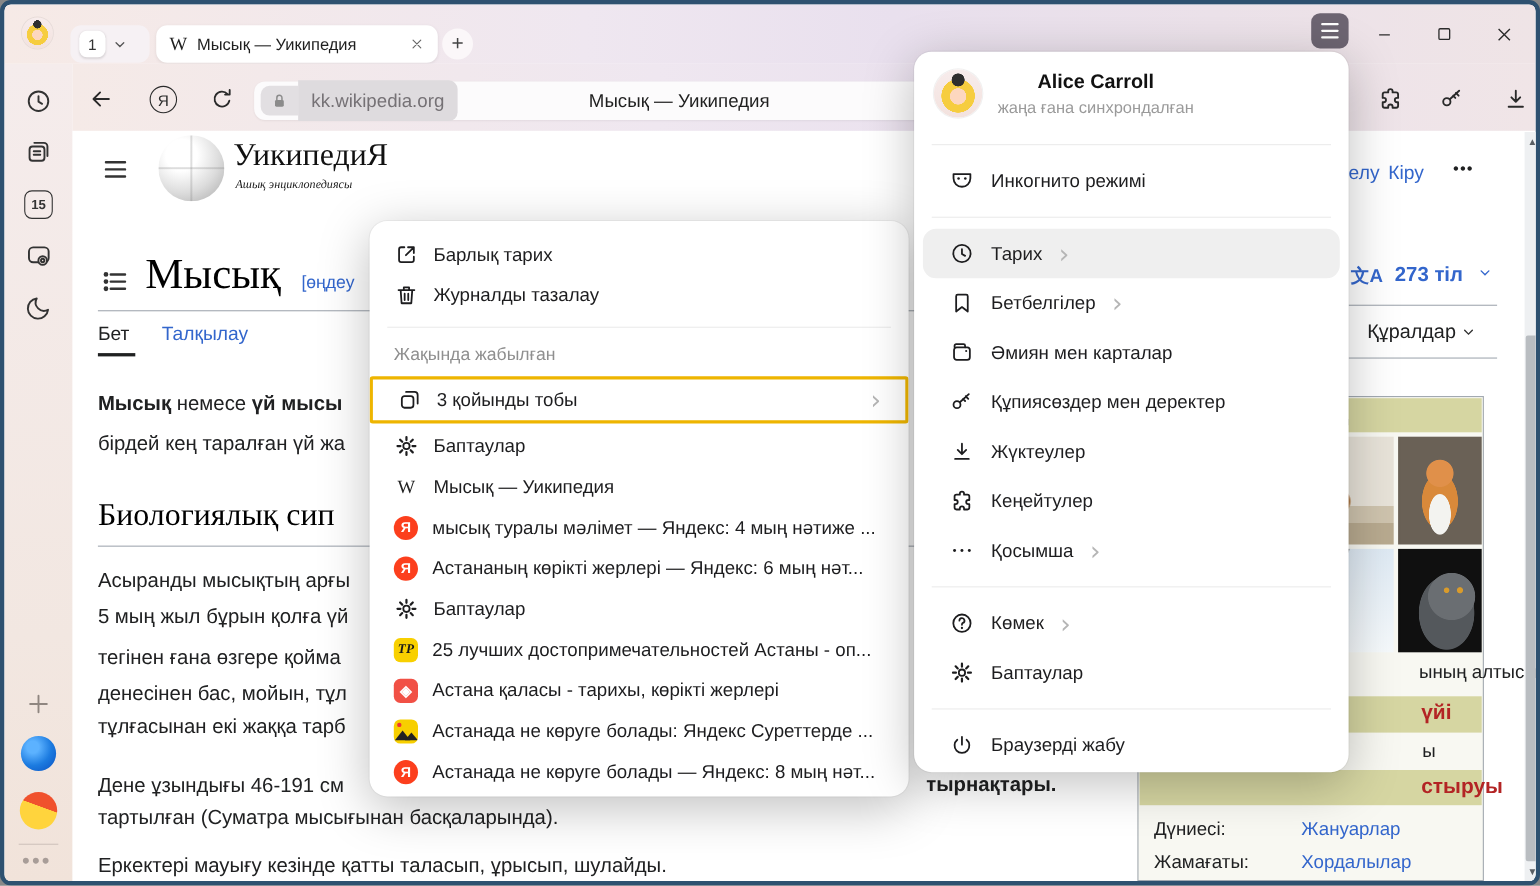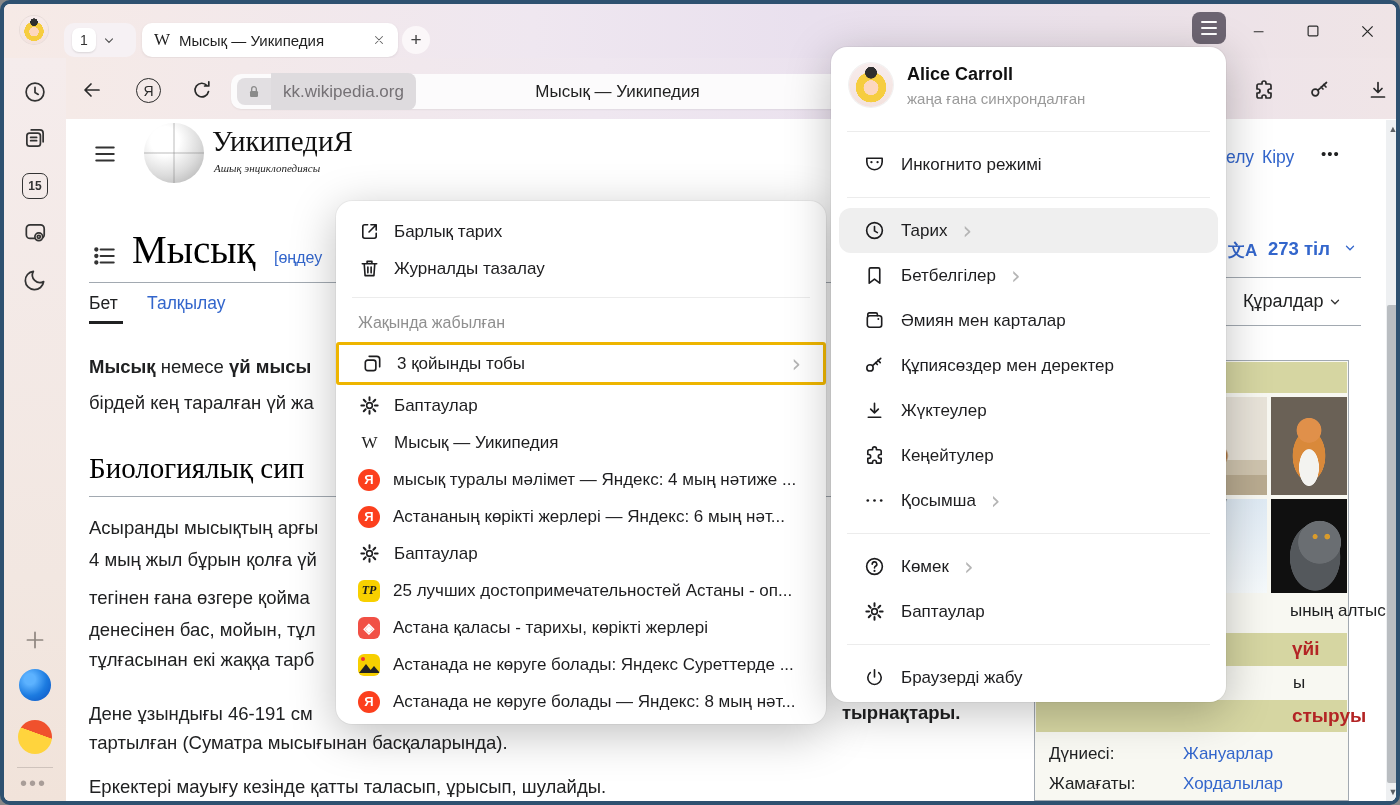--- a/index.html
+++ b/index.html
@@ -126,21 +126,21 @@
     border-left:7px solid transparent; border-right:7px solid transparent; border-bottom:9px solid #222; }
   .bimg .m2 { position:absolute; right:0; bottom:3px; width:0; height:0;
     border-left:6px solid transparent; border-right:6px solid transparent; border-bottom:7px solid #222; }
   .bimg .sun { position:absolute; left:3px; top:3px; width:4px; height:4px; border-radius:50%; background:#e33; }
   .gl { width:23px; text-align:center; flex:none; }
   
   .mmrow { display:flex; align-items:center; gap:15px; padding:0 24px; height:45px; font-size:17px;
     color:#1d1d1f; margin:0 8px; border-radius:12px; }
   .mmrow.hl { background:#efefef; }
   #profile { display:flex; align-items:center; gap:14px; padding:2px 18px 14px; }
-  #profile .nm { font-size:18px; font-weight:bold; color:#111; }
+  #profile .nm { font-size:18px; font-weight:bold; color:#111;text-align:center; }
   #profile .st { font-size:15px; color:#9a9a9a; margin-top:5px; }
 </style>
 </head>
 <body>
 
 <div id="win">
 
   <div id="titlebar">
     <div class="avatar abs" style="left:16px;top:12px;width:28px;height:28px;"></div>
     <div id="tabgroup">
@@ -294,21 +294,21 @@
       <svg width="14" height="14" viewBox="0 0 24 24">
           <path d="M6 9l6 6 6-6" stroke="#333" stroke-width="2.2" fill="none" stroke-linecap="round"></path>
         </svg></div>
     <div class="rule" style="left:1160px;top:206px;width:135px;"></div>
 
     <div class="abs wtext" style="left:23px;top:237px;"><b>Мысық</b><span> немесе </span><b>үй мысы</b></div>
     <div class="abs wtext" style="left:23px;top:273px;">бірдей кең таралған үй жа</div>
     <div class="abs serif" style="left:23px;top:333px;font-size:29px;color:#000;">Биологиялық сип</div>
     <div class="rule" style="left:23px;top:377px;width:760px;"></div>
     <div class="abs wtext" style="left:23px;top:398px;">Асыранды мысықтың арғы</div>
-    <div class="abs wtext" style="left:23px;top:430px;">4 мың жыл бұрын қолға үй</div>
+    <div class="abs wtext" style="left:23px;top:430px;">5 мың жыл бұрын қолға үй</div>
     <div class="abs wtext" style="left:23px;top:468px;">тегінен ғана өзгере қойма</div>
     <div class="abs wtext" style="left:23px;top:500px;">денесінен бас, мойын, тұл</div>
     <div class="abs wtext" style="left:23px;top:530px;">тұлғасынан екі жаққа тарб</div>
     <div class="abs wtext" style="left:23px;top:584px;">Дене ұзындығы 46-191 см</div>
     <div class="abs wtext" style="left:23px;top:613px;">тартылған (Суматра мысығынан басқаларында).</div>
     <div class="abs wtext" style="left:23px;top:657px;">Еркектері мауығу кезінде қатты таласып, ұрысып, шулайды.</div>
     <div class="abs wtext" style="left:776px;top:583px;font-weight:bold;">тырнақтары.</div>
 
     <div id="infobox">
       <div class="oliveband" style="top:1px;height:31px;text-align:center;font-weight:bold;font-size:19px;color:#222;line-height:31px;">Мысық</div>

